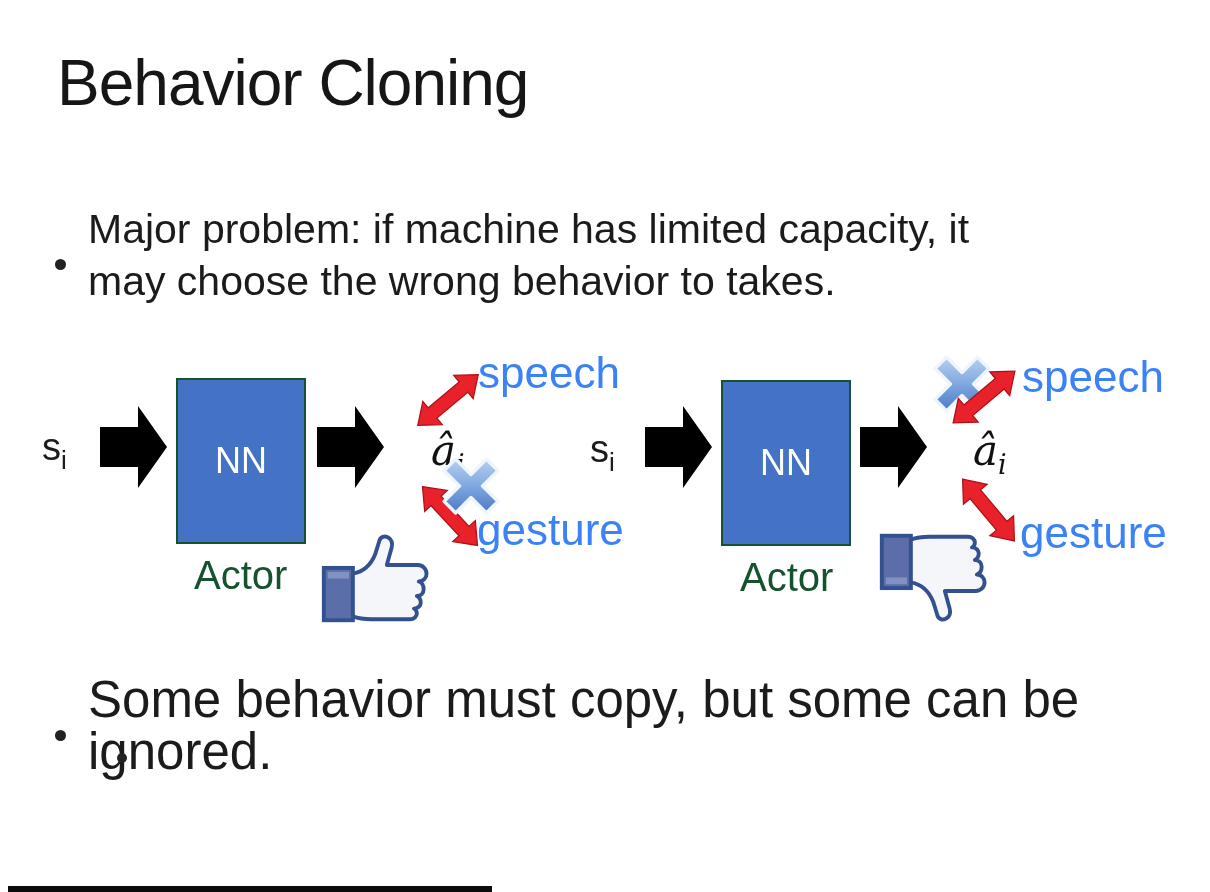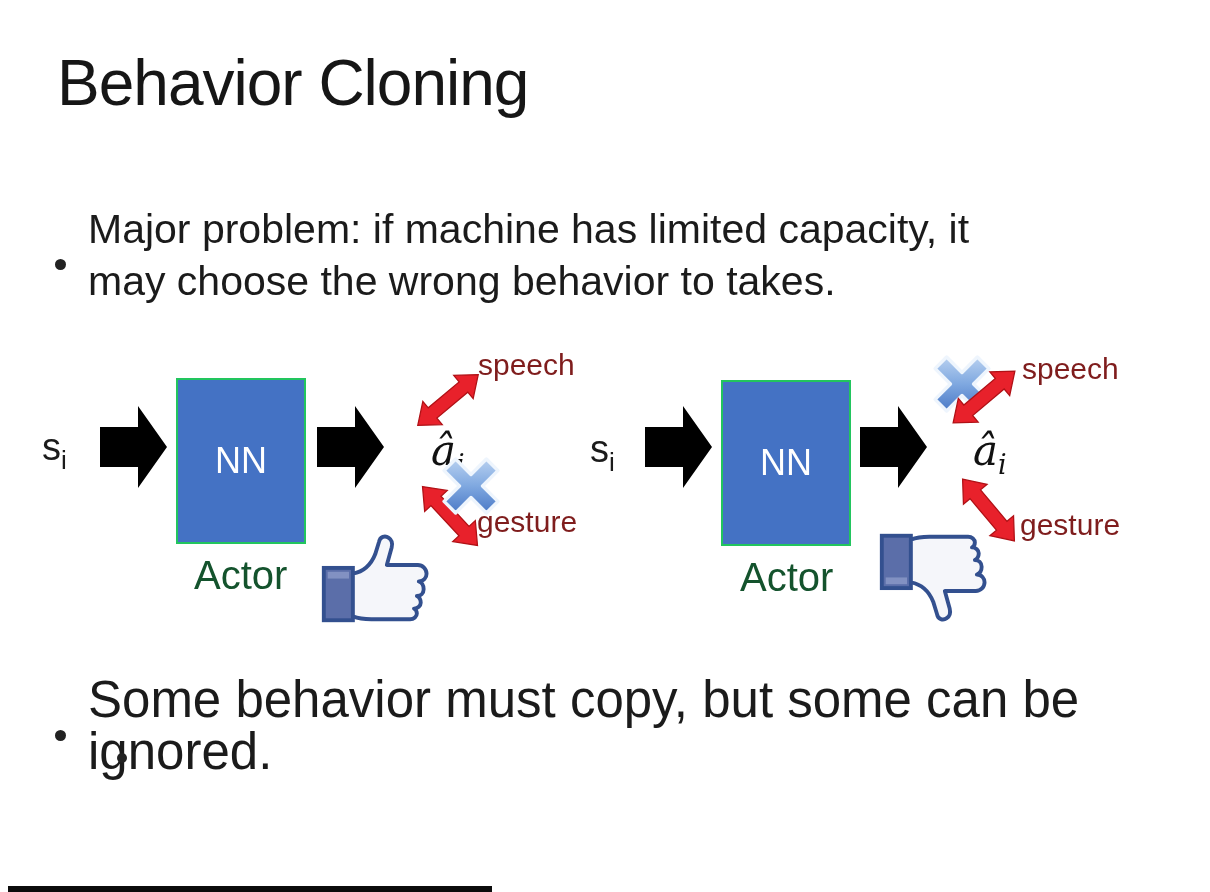--- a/index.html
+++ b/index.html
@@ -24,31 +24,31 @@
     margin-top:19px;margin-right:22px;
   }
   .dot.small{width:10px;height:10px;margin-top:17px;margin-right:18px;}
   .b1{left:55px;top:203px;width:1060px;font-size:41px;line-height:52px;}
   .b2{left:55px;top:674px;width:1100px;font-size:51px;line-height:52px;}
   .b3{left:117px;top:736px;width:1000px;font-size:38px;line-height:48px;}
   .si{font-size:38px;}
   .si sub{font-size:26px;}
   .nn-box{
     width:130px;height:166px;
-    background:#4472C4;border:2px solid #22c55e;
+    background:#4472C4;border:2px solid #14532d;
     box-sizing:border-box;
     display:flex;align-items:center;justify-content:center;
   }
   .nn-label{color:#ffffff;font-size:36px;}
   .ahat{
     font-family:"DejaVu Serif",serif;font-style:italic;
     font-size:42px;color:#111;margin-left:40px;
   }
   .ahat sub{font-size:27px;}
-  .lbl{font-size:30px;color:#7f1d1d;}
+  .lbl{font-size:44px;color:#3b82f6;}
   .actor{font-size:40px;color:#14532d;}
   .blockarrow{display:block;}
   .redarrow{display:block;}
   .rot-speech{transform:rotate(-40deg);}
   .rot-gesture-l{transform:rotate(47deg);}
   .rot-gesture-r{transform:rotate(50deg);}
   .thumb-down{transform:scaleY(-1);}
   .bottom-bar{
     left:8px;top:886px;width:484px;height:6px;
     background:#0c0c0c;

